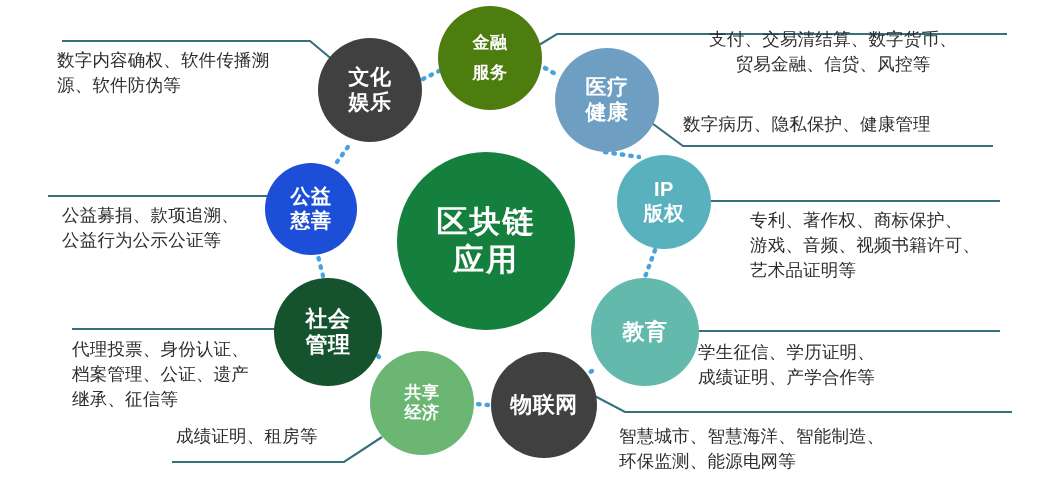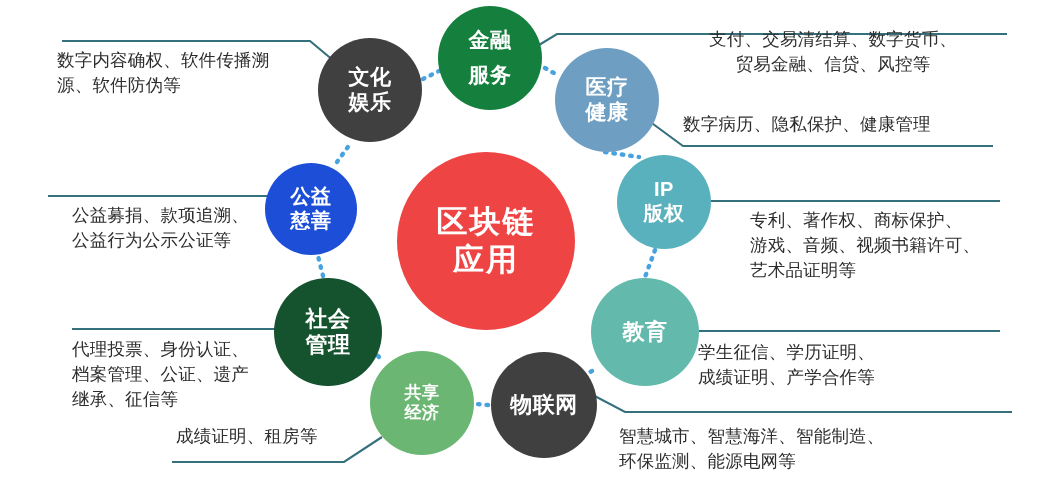--- a/index.html
+++ b/index.html
@@ -25,28 +25,28 @@
     font-weight:bold;
     line-height:1.18;
     text-align:center;
     letter-spacing:0.5px;
     box-sizing:border-box;
   }
   .node span{display:block;white-space:nowrap;}
 
   #node-center{
     left:397px;top:152px;width:178px;height:178px;
-    background:#ef4444;
+    background:#15803d;
     font-size:31px;
     line-height:1.22;
     letter-spacing:2px;
   }
   #node-finance{
     left:438px;top:6px;width:104px;height:104px;
-    background:#15803d;font-size:21px;gap:10px;
+    background:#4d7c0f;font-size:17px;gap:10px;
   }
   #node-medical{
     left:555px;top:48px;width:104px;height:104px;
     background:#6e9fc3;font-size:21px;
   }
   #node-ip{
     left:617px;top:155px;width:94px;height:94px;
     background:#59b1bd;font-size:20px;
   }
   #node-education{
@@ -78,21 +78,21 @@
   .desc{
     position:absolute;
     font-size:17.5px;
     color:#2d2d2d;
     line-height:1.42;
     white-space:pre-line;
     font-family:"DejaVu Sans","Liberation Sans",sans-serif;
     letter-spacing:0.2px;
   }
   #desc-culture{left:57px;top:48px;width:300px;}
-  #desc-charity{left:62px;top:203px;width:300px;margin-left:10px;}
+  #desc-charity{left:62px;top:203px;width:300px;}
   #desc-social{left:72px;top:337px;width:300px;}
   #desc-sharing{left:176px;top:424px;width:300px;}
   #desc-finance{left:663px;top:27px;width:340px;text-align:center;}
   #desc-medical{left:683px;top:112px;width:340px;}
   #desc-ip{left:723px;top:208px;width:310px;margin-left:27px;}
   #desc-education{left:698px;top:340px;width:320px;}
   #desc-iot{left:619px;top:424px;width:400px;}
 </style>
 </head>
 <body>

